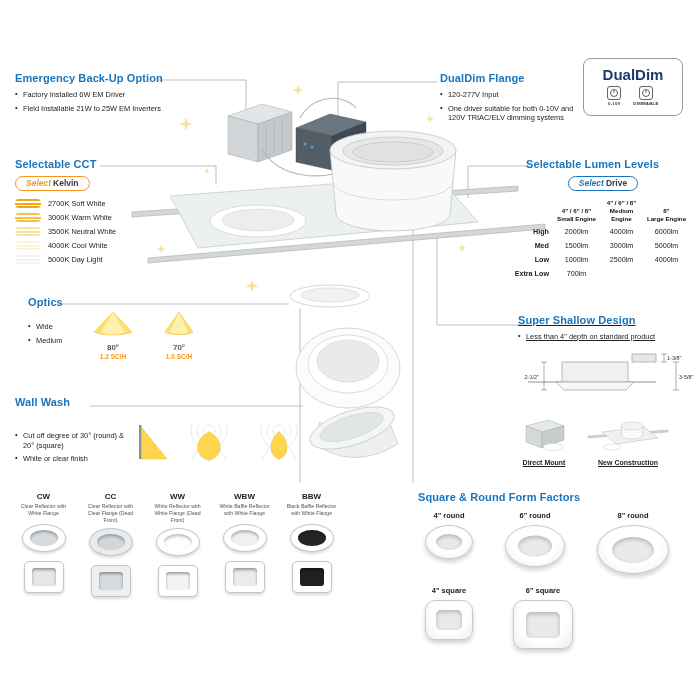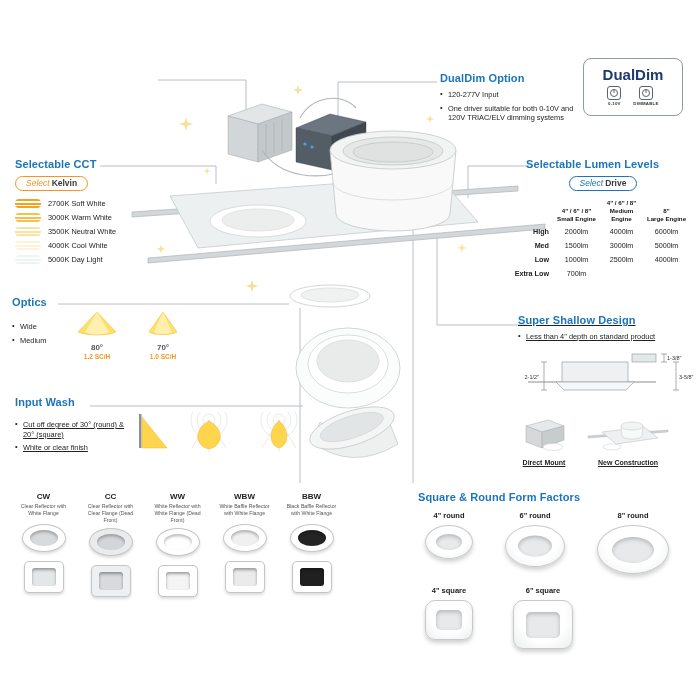--- a/index.html
+++ b/index.html
@@ -6,21 +6,21 @@
   .page{position:relative;width:700px;height:700px;background:#ffffff;overflow:hidden;
         font-family:"Liberation Sans", sans-serif;color:#222;}
   .art{position:absolute;left:0;top:0;pointer-events:none;}
   .sec{position:absolute;z-index:2;}
   .title{font-size:11px;font-weight:bold;color:#1b75bb;letter-spacing:.1px;}
   .bullets{list-style:none;margin:6px 0 0;padding:0;font-size:7.4px;color:#222;}
   .bullets li{position:relative;padding-left:8px;margin-bottom:4px;line-height:1.3;}
   .bullets li::before{content:"•";position:absolute;left:0;top:-1px;}
   
   .badge{display:inline-block;border-radius:10px;padding:1px 10px 2px;font-size:8.5px;background:#fff;white-space:nowrap;margin-top:6px;}
-  .badge .s{font-style:italic;font-weight:normal;}
+  .badge .s{font-style:italic;font-weight:bold;}
   .badge .r{font-weight:bold;color:#3a3a3a;margin-left:2px;}
   .badge-orange{border:1.5px solid #f7941d;}.badge-orange .s{color:#f7941d;}
   .badge-blue{border:1.5px solid #1b75bb;text-align:center;}.badge-blue .s{color:#1b75bb;}
   
   .cct-list{margin-top:8px;}
   .cct-row{display:flex;align-items:center;gap:7px;margin-bottom:5px;}
   .swatch{width:26px;height:9px;border-radius:4px;flex:0 0 auto;
           background:repeating-linear-gradient(to bottom,var(--sw) 0 2.2px,transparent 2.2px 3.6px);}
   .cct-label{font-size:7.4px;}
   
@@ -31,21 +31,21 @@
   .lt-ch{font-weight:bold;font-size:6.2px;line-height:1.25;color:#111;}
   .lt-rl{font-weight:bold;font-size:7.2px;text-align:right;padding-right:5px;}
   .lt-v{font-size:7.2px;}
   
   .optics-row{display:flex;gap:16px;margin-top:2px;align-items:flex-start;}
   .optics-bullets{width:44px;margin-top:12px;}
   .beam{width:50px;text-align:center;}
   .beam-angle{font-size:8px;font-weight:bold;color:#555;margin-top:1px;}
   .beam-sch{font-size:6.5px;font-weight:bold;color:#f7941d;margin-top:1px;}
   
-  .ww-row{display:flex;gap:10px;margin-top:4px;align-items:flex-start;text-decoration:underline;}
+  .ww-row{display:flex;gap:10px;margin-top:15px;align-items:flex-start;}
   .ww-bullets{width:110px;margin-top:8px;}
   
   .techdraw{margin-top:6px;}
   .mount-row{display:flex;gap:16px;margin-top:6px;align-items:flex-end;}
   .mount-item{text-align:center;}
   .mount-cap{font-size:7px;font-weight:bold;margin-top:3px;color:#222;}
   
   .ref-row{display:flex;gap:4px;margin-top:8px;}
   .ref-col{width:63px;text-align:center;}
   .ref-code{font-size:8px;font-weight:bold;}
@@ -164,23 +164,30 @@
 
     <g stroke="#c7cbcb" stroke-width="0.8">
       <path d="M312 442 Q 352 472 398 444 L 390 424 Q 352 450 320 422 Z" fill="#eef0f0"></path>
       <g transform="rotate(-18 352 428)">
         <ellipse cx="352" cy="428" rx="44" ry="17" fill="#f4f6f6"></ellipse>
         <ellipse cx="352" cy="427" rx="33" ry="11" fill="#e2e5e5" stroke="#d4d7d7"></ellipse>
       </g>
     </g>
   </svg>
 
+  <div class="sec" id="sec-emergency" style="left:15px;top:72px;width:235px;">
+    <div class="title">Emergency Back-Up Option</div>
+    <ul class="bullets">
+      <li>Factory Installed 6W EM Driver</li>
+      <li>Field Installable 21W to 25W EM Inverters</li>
+    </ul>
+  </div>
 
   <div class="sec" id="sec-dualdim" style="left:440px;top:72px;width:138px;">
-    <div class="title">DualDim Option</div>
+    <div class="title">DualDim Flange</div>
     <ul class="bullets">
       <li>120-277V Input</li>
       <li>One driver suitable for both 0-10V and 120V TRIAC/ELV dimming systems</li>
     </ul>
   </div>
 
   <div id="logo">
     <div class="logo-brand">DualDim</div>
     <div class="logo-dials">
       <div class="dial">
@@ -258,21 +265,21 @@
       <div class="lt-v">2500lm</div>
       <div class="lt-v">4000lm</div>
 
       <div class="lt-rl">Extra Low</div>
       <div class="lt-v">700lm</div>
       <div class="lt-v"></div>
       <div class="lt-v"></div>
     </div>
   </div>
 
-  <div class="sec" id="sec-optics" style="left:12px;top:296px;width:210px;">
+  <div class="sec" id="sec-optics" style="left:28px;top:296px;width:210px;">
     <div class="title">Optics</div>
     <div class="optics-row">
       <ul class="bullets optics-bullets">
         <li>Wide</li>
         <li>Medium</li>
       </ul>
       <div class="beam">
         <svg width="48" height="28" viewBox="0 0 48 28">
           <path d="M24 2 L5 22 A 22 6 0 0 0 43 22 Z" fill="#ffdf6b" stroke="#edc23d" stroke-width="0.6"></path>
           <path d="M24 2 L12 22 A 13 4 0 0 0 36 22 Z" fill="#fff2b8" opacity="0.9"></path>
@@ -333,21 +340,21 @@
           <path d="M35 12 L36 22 A10 3 0 0 0 56 22 L57 12" fill="#f8f9f9" stroke="#bec3c4" stroke-width="0.5"></path>
           <ellipse cx="46" cy="12" rx="11" ry="4" fill="#f2f4f4" stroke="#bec3c4" stroke-width="0.5"></ellipse>
           <ellipse cx="26" cy="33" rx="9" ry="3" fill="#ffffff" stroke="#c6cacb" stroke-width="0.5"></ellipse>
         </svg>
         <div class="mount-cap">New Construction</div>
       </div>
     </div>
   </div>
 
   <div class="sec" id="sec-wallwash" style="left:15px;top:396px;width:310px;">
-    <div class="title">Input Wash</div>
+    <div class="title">Wall Wash</div>
     <div class="ww-row">
       <ul class="bullets ww-bullets">
         <li>Cut off degree of 30° (round) &amp; 20° (square)</li>
         <li>White or clear finish</li>
       </ul>
       <svg width="34" height="40" viewBox="0 0 34 40">
         <rect x="4" y="2" width="2.5" height="34" fill="#8a8f93"></rect>
         <polygon points="7,5 7,36 32,36" fill="#ffd54d" stroke="#e6b93c" stroke-width="0.5"></polygon>
       </svg>
       <svg width="60" height="42" viewBox="0 0 60 42">

